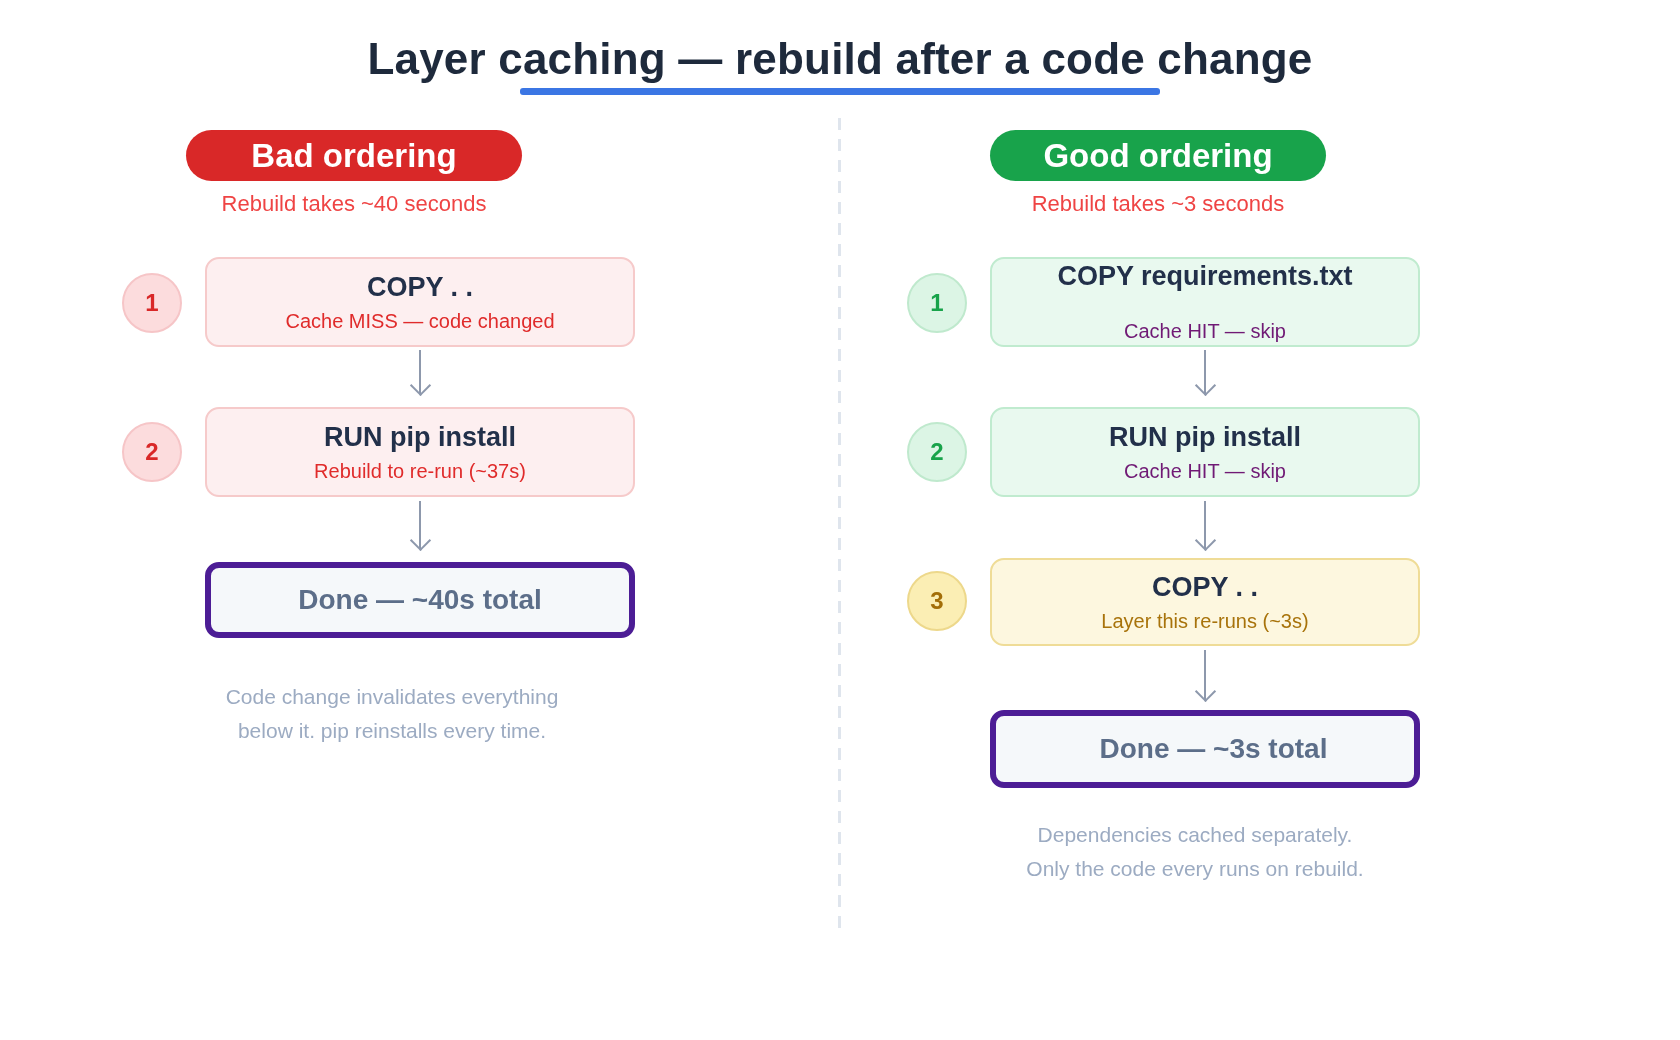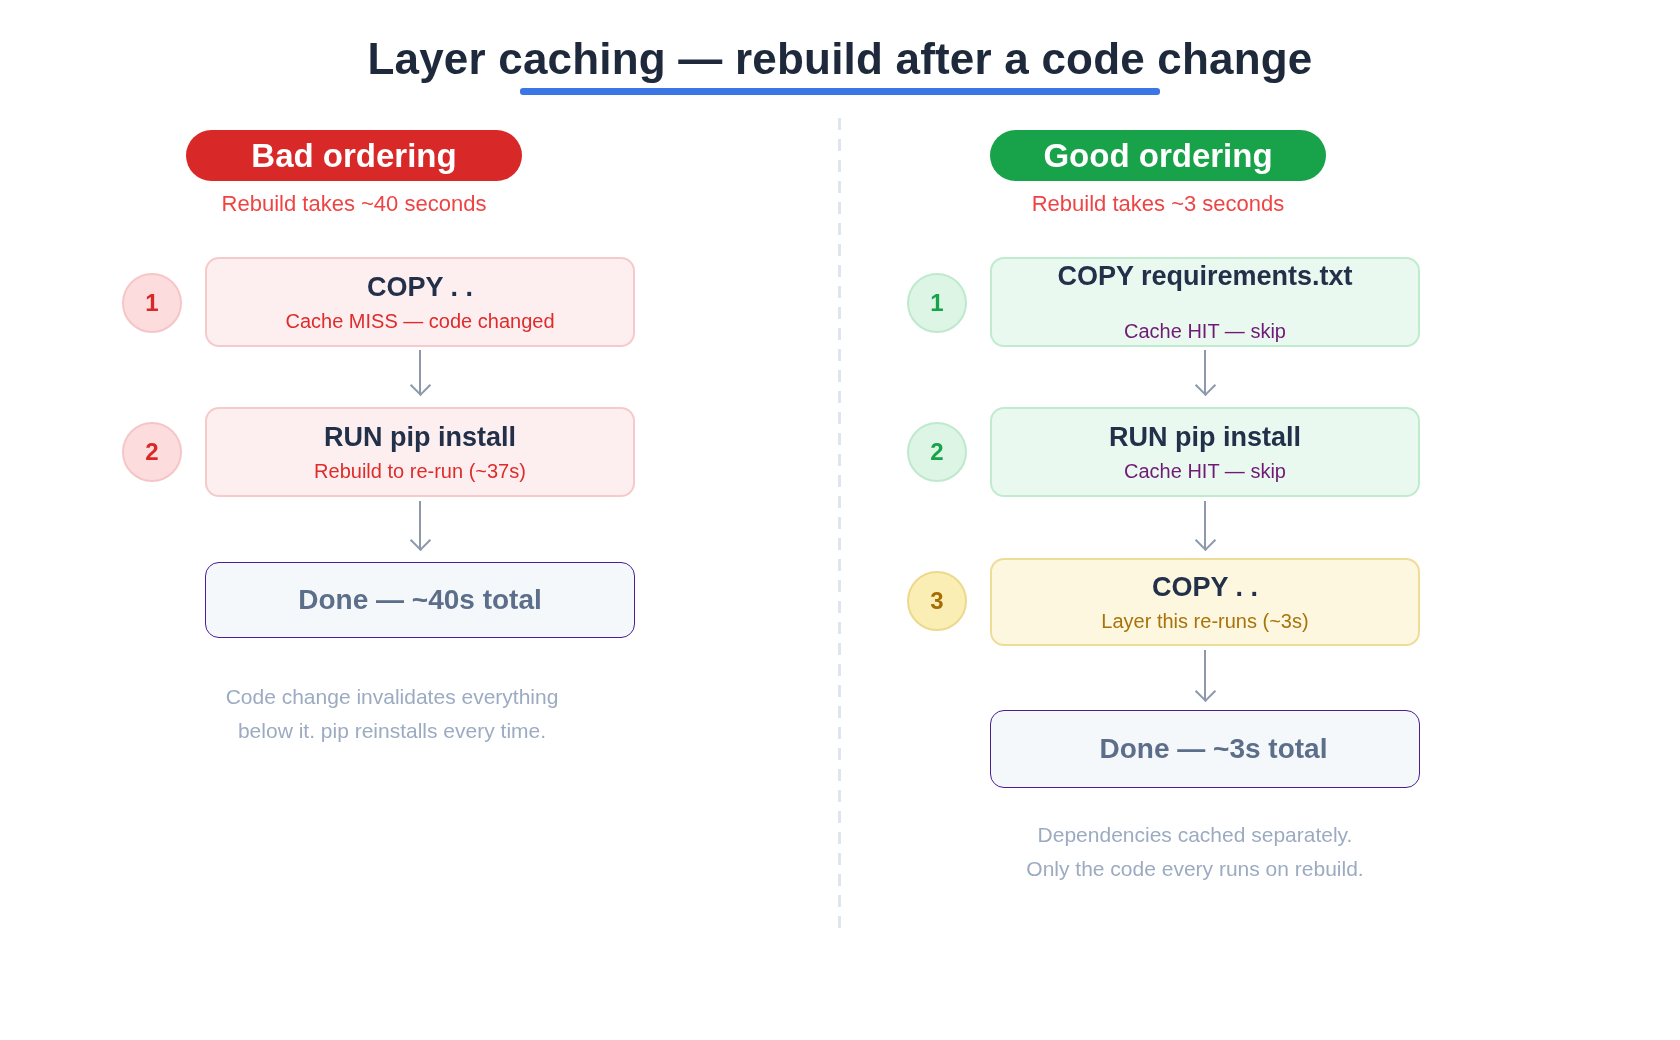--- a/index.html
+++ b/index.html
@@ -31,21 +31,21 @@
   .circle-red    { background: #fcdcdd; border: 2px solid #f6c5c7; color: #d92828; }
   .circle-green  { background: #dcf5e5; border: 2px solid #bfe9cd; color: #18a34a; }
   .circle-yellow { background: #fbeeb4; border: 2px solid #edd88b; color: #a36e08; }
 
   .step-box { position: absolute; width: 430px; height: 90px; border-radius: 14px;
               display: flex; flex-direction: column; align-items: center; justify-content: center;
               row-gap: 7px; }
   .box-red    { background: #fdeff0; border: 2px solid #f6caca; }
   .box-green  { background: #e9f9ef; border: 2px solid #c0ebcf; }
   .box-yellow { background: #fdf7df; border: 2px solid #efdc97; }
-  .box-gray   { background: #f5f8fa; border: 1px solid #4c1d95; }
+  .box-gray   { background: #f5f8fa; border: 6px solid #4c1d95; }
 
   .box-title  { font-size: 27px; font-weight: 700; color: #22304a; }
   .box-detail { font-size: 20px; }
   .detail-red    { color: #e02b2b; }
   .detail-green  { color: #701a75; }
   .detail-yellow { color: #a8730b; }
   .done-text { font-size: 28px; font-weight: 700; color: #5c6e89; }
 
   .arrow { position: absolute; width: 2px; background: #8d98ac; }
   .arrow::after { content: ""; position: absolute; bottom: 1px; left: -6px; width: 13px; height: 13px;

